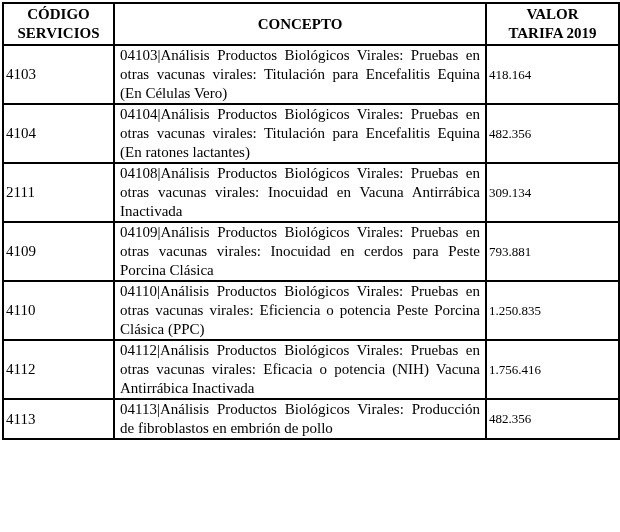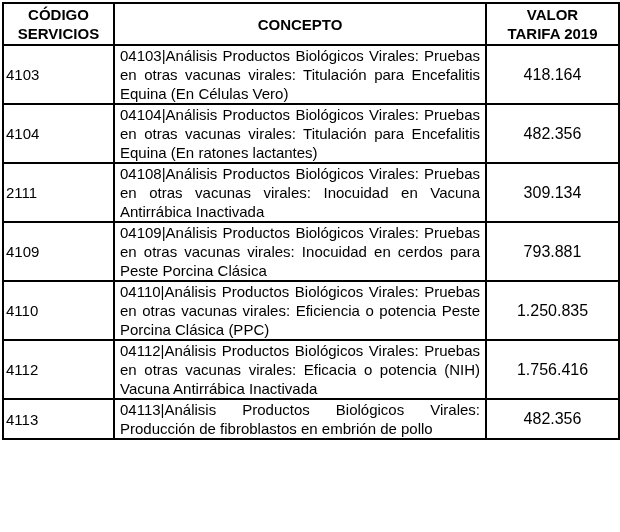--- a/index.html
+++ b/index.html
@@ -8,21 +8,21 @@
     background: #ffffff;
     width: 620px;
     height: 532px;
     overflow: hidden;
   }
   .tariff-table {
     border-collapse: collapse;
     table-layout: fixed;
     width: 616px;
     margin: 2px;
-    font-family: Liberation Sans, sans-serif;
+    font-family: Liberation Serif, serif;
     color: #000000;
   }
   .tariff-table th,
   .tariff-table td {
     border: 2px solid #000000;
     box-sizing: border-box;
   }
   .col-code   { width: 111px; }
   .col-concept{ width: 372px; }
   .col-value  { width: 133px; }
@@ -43,22 +43,21 @@
   }
   td.concept-cell {
     font-size: 15px;
     line-height: 19px;
     text-align: justify;
     vertical-align: middle;
     padding: 0 5px;
     margin-left: 12px;
   }
   td.value-cell {
-    font-size: 16px;
-    text-align: center;
+    font-size: 13px;
     vertical-align: middle;
     padding: 1px 2px;
   }
 </style>
 </head>
 <body>
 
 <table class="tariff-table">
   <colgroup>
     <col class="col-code">

